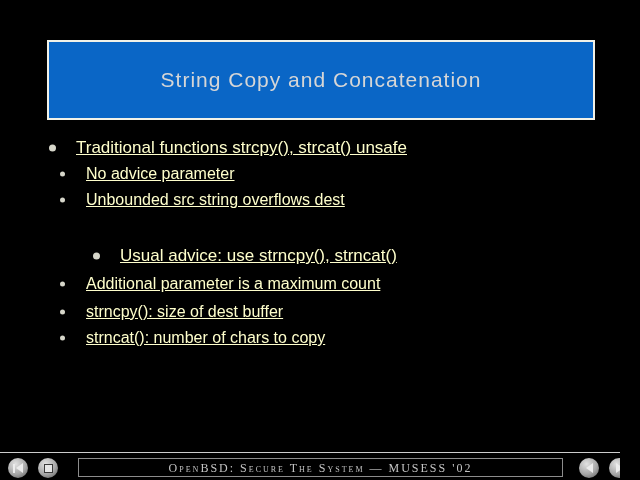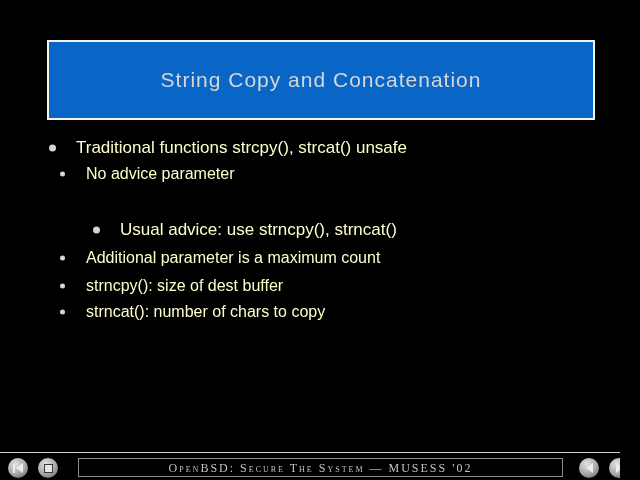--- a/index.html
+++ b/index.html
@@ -22,21 +22,21 @@
   .content{position:absolute;left:0;right:0;top:135px;}
   .row{position:relative;height:26px;line-height:26px;white-space:nowrap;}
   .row.gap{margin-top:30px;margin-left:44px;}
   .row.nudge{margin-top:2px;}
   .dot{
     position:absolute;top:50%;transform:translateY(-50%);
     border-radius:50%;background:var(--bullet-dot,#d6d6ca);
   }
   .l1 .dot{left:49px;width:7px;height:7px;}
   .l2 .dot{left:60px;width:5px;height:5px;}
-  .txt{color:var(--body-text,#ffffcc);}
+  .txt{color:var(--body-text,#ffffcc);text-decoration:underline;}
   .l1 .txt{margin-left:76px;font-size:17px;}
   .l2 .txt{margin-left:86px;font-size:16px;}
   
   .divider{position:absolute;left:0;top:452px;width:640px;height:1px;background:var(--divider,#cccccc);}
   .btn{
     position:absolute;top:458px;width:20px;height:20px;border-radius:50%;
     background:radial-gradient(circle at 38% 30%,#e2e2e2 0%,#a6a6a6 55%,#525252 100%);
     display:flex;align-items:center;justify-content:center;cursor:pointer;
   }
   .btn-first{left:8px;}
@@ -69,20 +69,24 @@
 
   <div class="content">
     <div class="row l1">
       <span class="dot"></span>
       <span class="txt">Traditional functions strcpy(), strcat() unsafe</span>
     </div>
     <div class="row l2">
       <span class="dot"></span>
       <span class="txt">No advice parameter</span>
     </div>
+    <div class="row l2">
+      <span class="dot"></span>
+      <span class="txt">Unbounded src string overflows dest</span>
+    </div>
     <div class="row l1 gap">
       <span class="dot"></span>
       <span class="txt">Usual advice: use strncpy(), strncat()</span>
     </div>
     <div class="row l2 nudge">
       <span class="dot"></span>
       <span class="txt">Additional parameter is a maximum count</span>
     </div>
     <div class="row l2 nudge">
       <span class="dot"></span>

